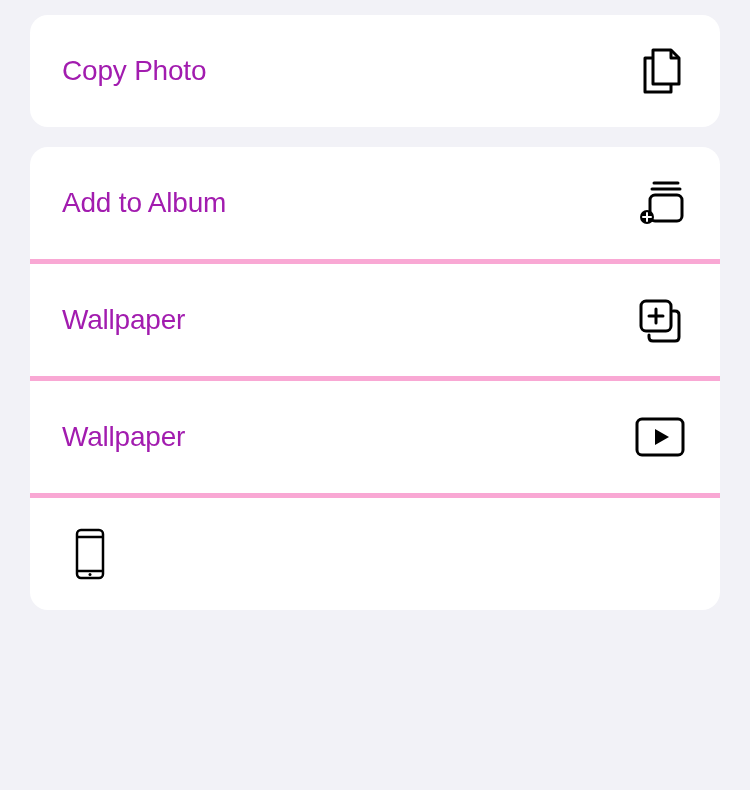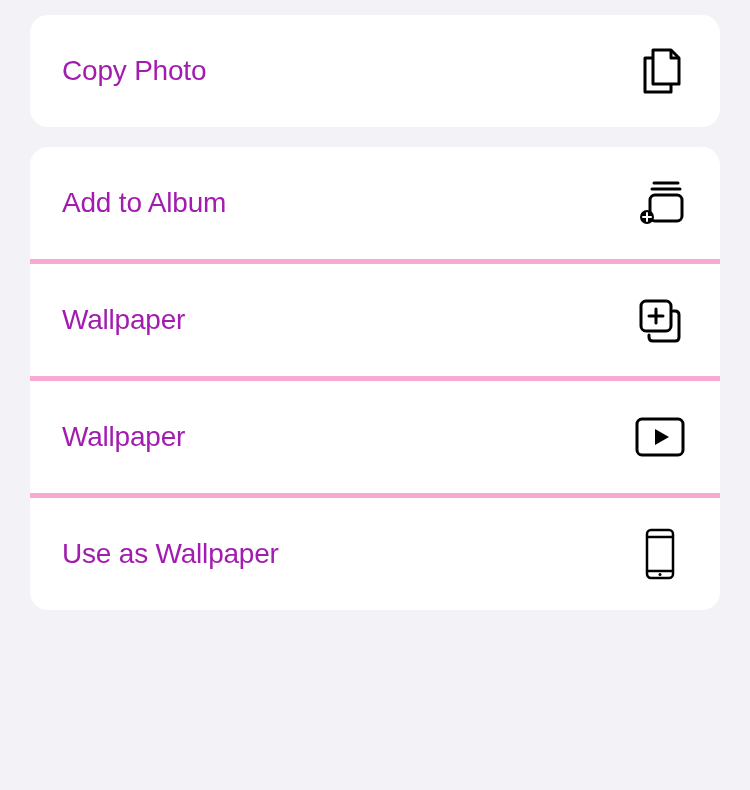--- a/index.html
+++ b/index.html
@@ -112,21 +112,20 @@
     <span class="menu-item-label">Wallpaper</span>
     <span class="icon-wrap">
       <svg width="54" height="44" viewBox="0 0 54 44" fill="none" stroke="#000" stroke-width="3" stroke-linejoin="round">
         <rect x="4" y="4" width="46" height="36" rx="5"></rect>
         <path d="M22 14 L36 22 L22 30 Z" fill="#000" stroke="none"></path>
       </svg>
     </span>
   </div>
 
   <div class="menu-item">
-    <span class="menu-item-label">Use as Wallpaper</span>
     <span class="icon-wrap">
       <svg width="34" height="54" viewBox="0 0 34 54" fill="none" stroke="#000" stroke-width="2.5" stroke-linejoin="round">
         <rect x="4" y="3" width="26" height="48" rx="4"></rect>
         <line x1="4" y1="10" x2="30" y2="10"></line>
         <line x1="4" y1="44" x2="30" y2="44"></line>
         <circle cx="17" cy="47.5" r="1.5" fill="#000" stroke="none"></circle>
       </svg>
     </span>
   </div>
 </div>

